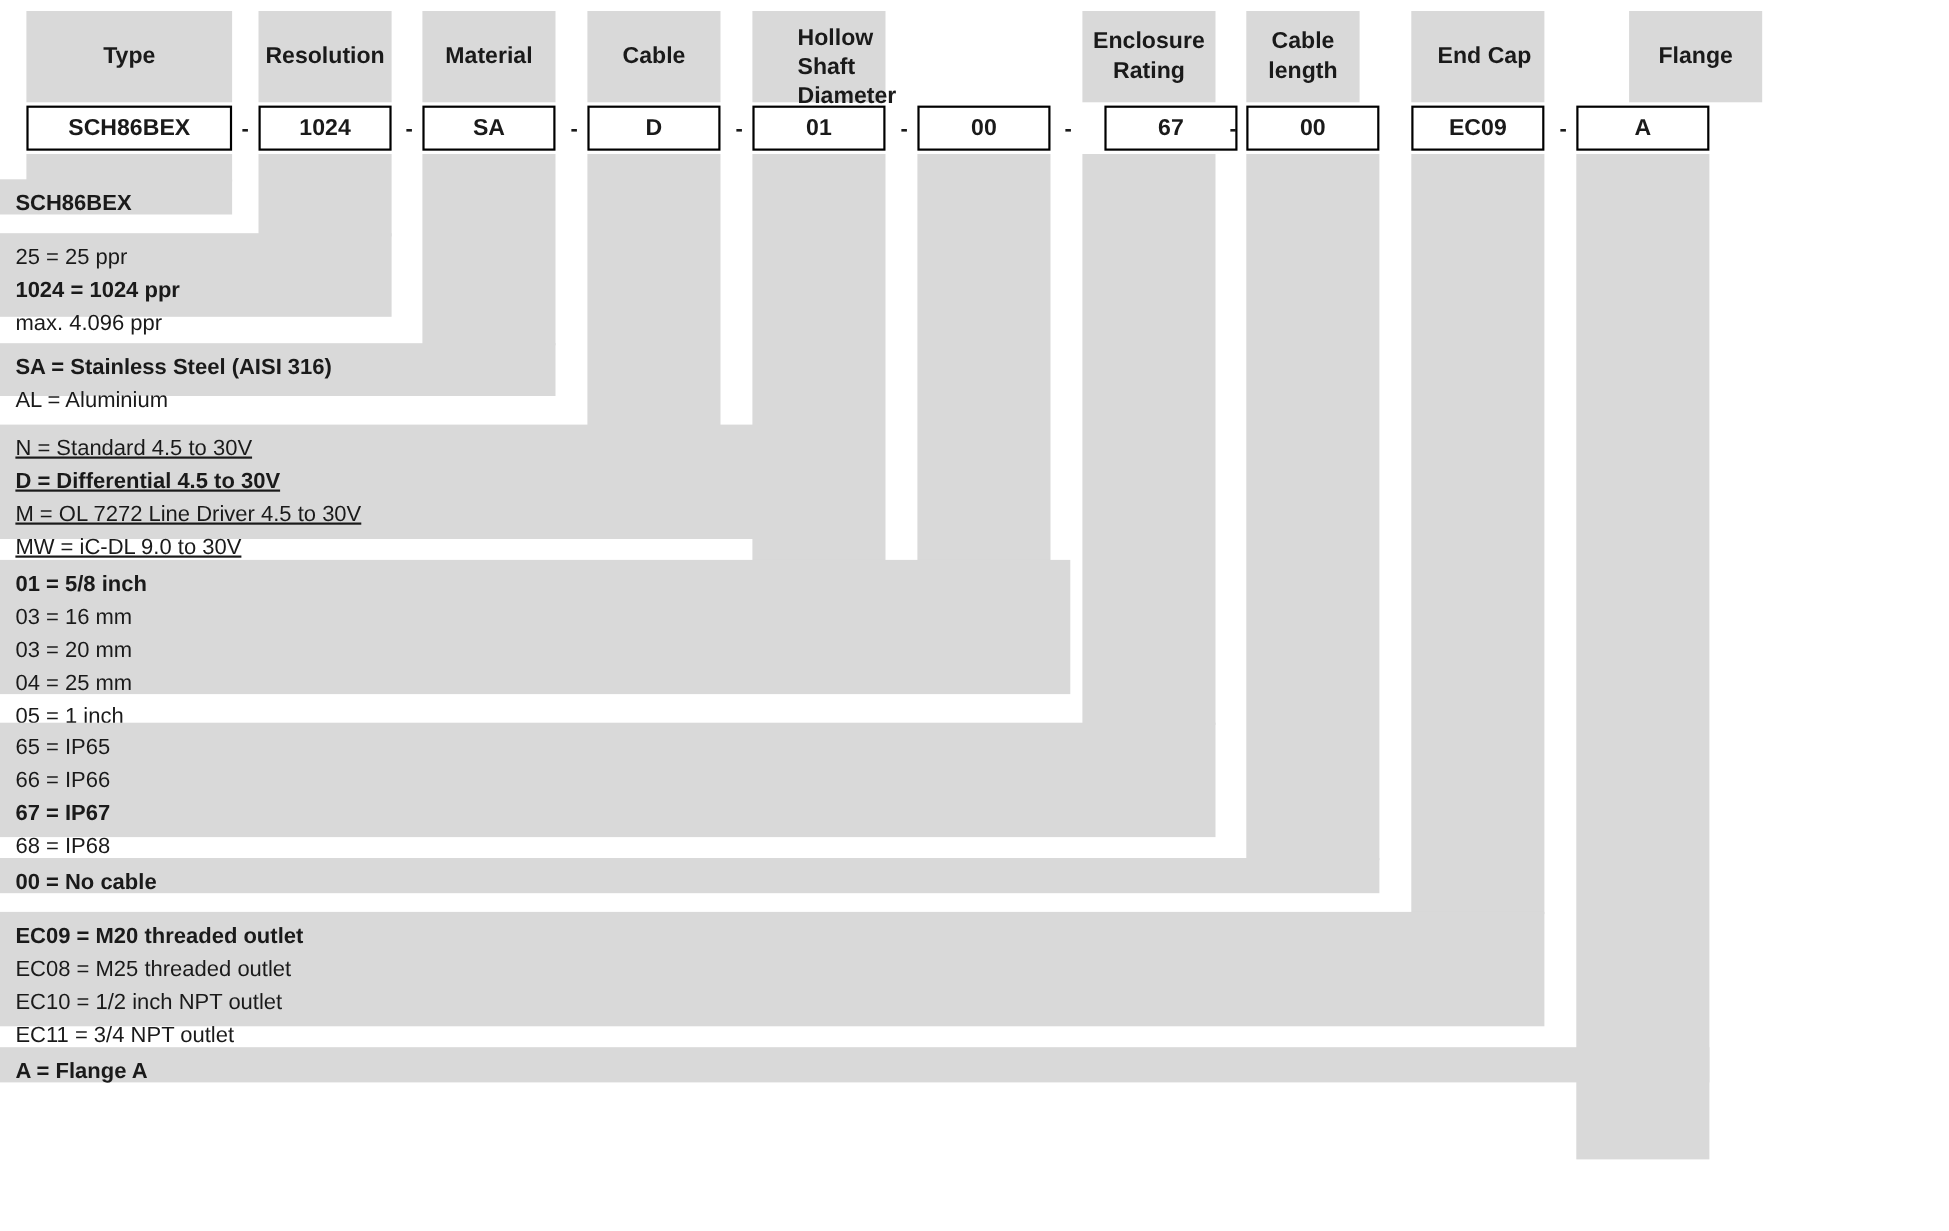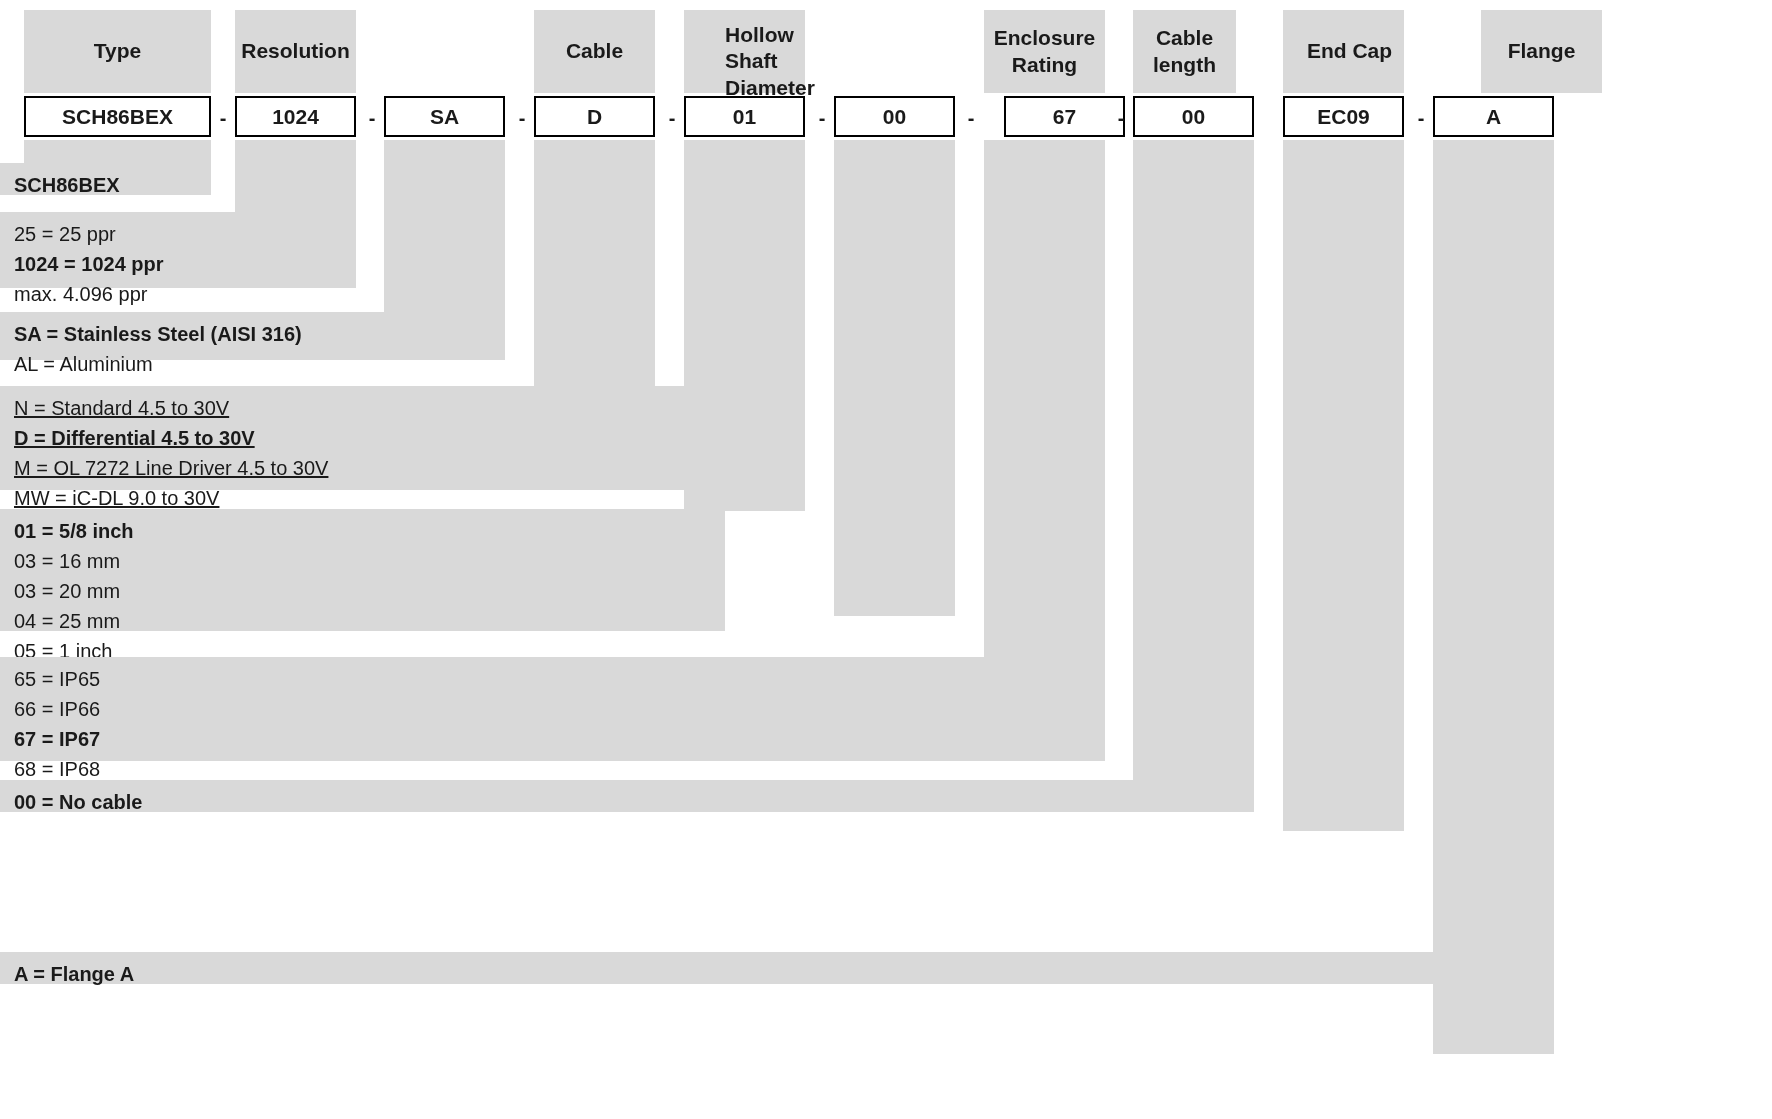--- a/index.html
+++ b/index.html
@@ -90,20 +90,23 @@
 </head>
 <body>
 
 <div id="page">
 
   <div class="col-header" style="left:24px; top:10px; width:187px; height:83px;">
     <span>Type</span>
   </div>
   <div class="col-header" style="left:235px; top:10px; width:121px; height:83px;">
     <span>Resolution</span>
+  </div>
+  <div class="col-header" style="left:384px; top:10px; width:121px; height:83px;">
+    <span>Material</span>
   </div>
   <div class="col-header" style="left:534px; top:10px; width:121px; height:83px;">
     <span>Cable</span>
   </div>
   <div class="col-header two-line" style="left:684px; top:10px; width:121px; height:83px;">
     <span>Hollow Shaft Diameter</span>
   </div>
 
   <div class="col-header" style="left:984px; top:10px; width:121px; height:83px;">
     <span>Enclosure Rating</span>
@@ -192,37 +195,43 @@
     <div class="desc-line">AL = Aluminium</div>
   </div>
 
   <div class="desc-band" style="top:386px; width:792px; height:104px;text-decoration:underline;">
     <div class="desc-line">N = Standard 4.5 to 30V</div>
     <div class="desc-line bold">D = Differential 4.5 to 30V</div>
     <div class="desc-line">M = OL 7272 Line Driver 4.5 to 30V</div>
     <div class="desc-line">MW = iC-DL 9.0 to 30V</div>
   </div>
 
-  <div class="desc-band" style="top:509px; width:725px; height:122px;">
+  <div class="desc-band" style="top:509px; width:973px; height:122px;">
     <div class="desc-line bold">01 = 5/8 inch</div>
     <div class="desc-line">03 = 16 mm</div>
     <div class="desc-line">03 = 20 mm</div>
     <div class="desc-line">04 = 25 mm</div>
     <div class="desc-line">05 = 1 inch</div>
   </div>
 
   <div class="desc-band" style="top:657px; width:1105px; height:104px;">
     <div class="desc-line">65 = IP65</div>
     <div class="desc-line">66 = IP66</div>
     <div class="desc-line bold">67 = IP67</div>
     <div class="desc-line">68 = IP68</div>
   </div>
 
   <div class="desc-band" style="top:780px; width:1254px; height:32px;">
     <div class="desc-line bold">00 = No cable</div>
   </div>
 
+  <div class="desc-band" style="top:829px; width:1404px; height:104px;">
+    <div class="desc-line bold">EC09 = M20 threaded outlet</div>
+    <div class="desc-line">EC08 = M25 threaded outlet</div>
+    <div class="desc-line">EC10 = 1/2 inch NPT outlet</div>
+    <div class="desc-line">EC11 = 3/4 NPT outlet</div>
+  </div>
 
   <div class="desc-band" style="top:952px; width:1554px; height:32px;">
     <div class="desc-line bold">A = Flange A</div>
   </div>
 
 </div>
 
 </body></html>

